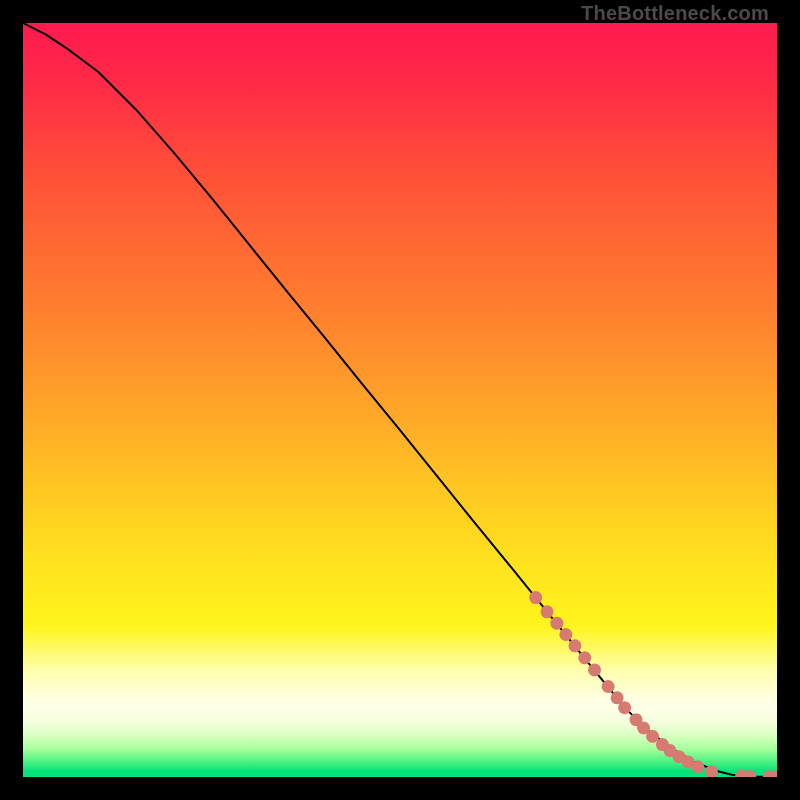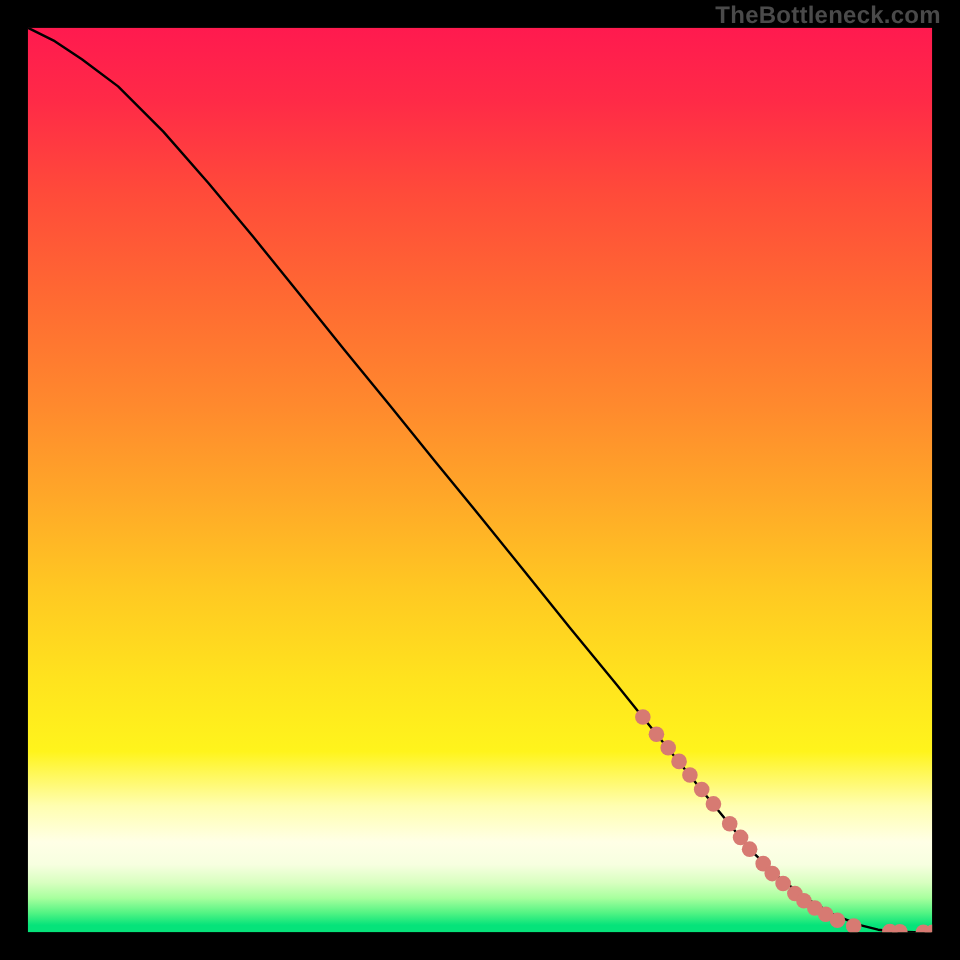--- a/index.html
+++ b/index.html
@@ -13,21 +13,21 @@
   }
   .stage {
     position: relative;
     width: 800px;
     height: 800px;
     background: #000;
   }
   .watermark {
     position: absolute;
     top: 2px;
-    right: 16px;
+    right: 31px;
     color: #4a4a4a;
     font-size: 20px;
     font-weight: 600;
     letter-spacing: 0.2px;
     z-index: 4;
   }
   .plot {
     position: absolute;
     left: 23px;
     top: 23px;

